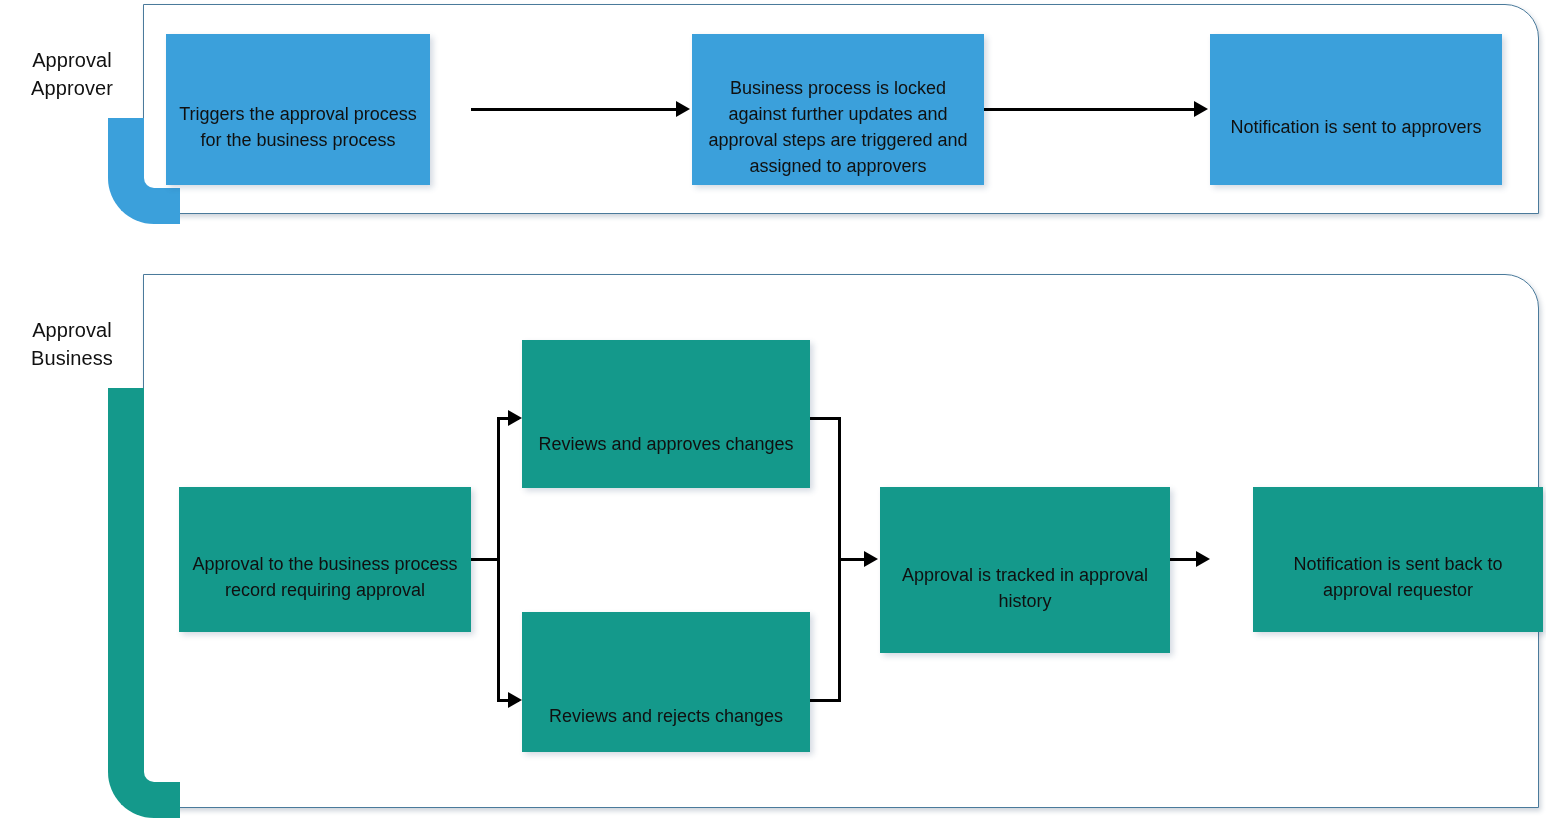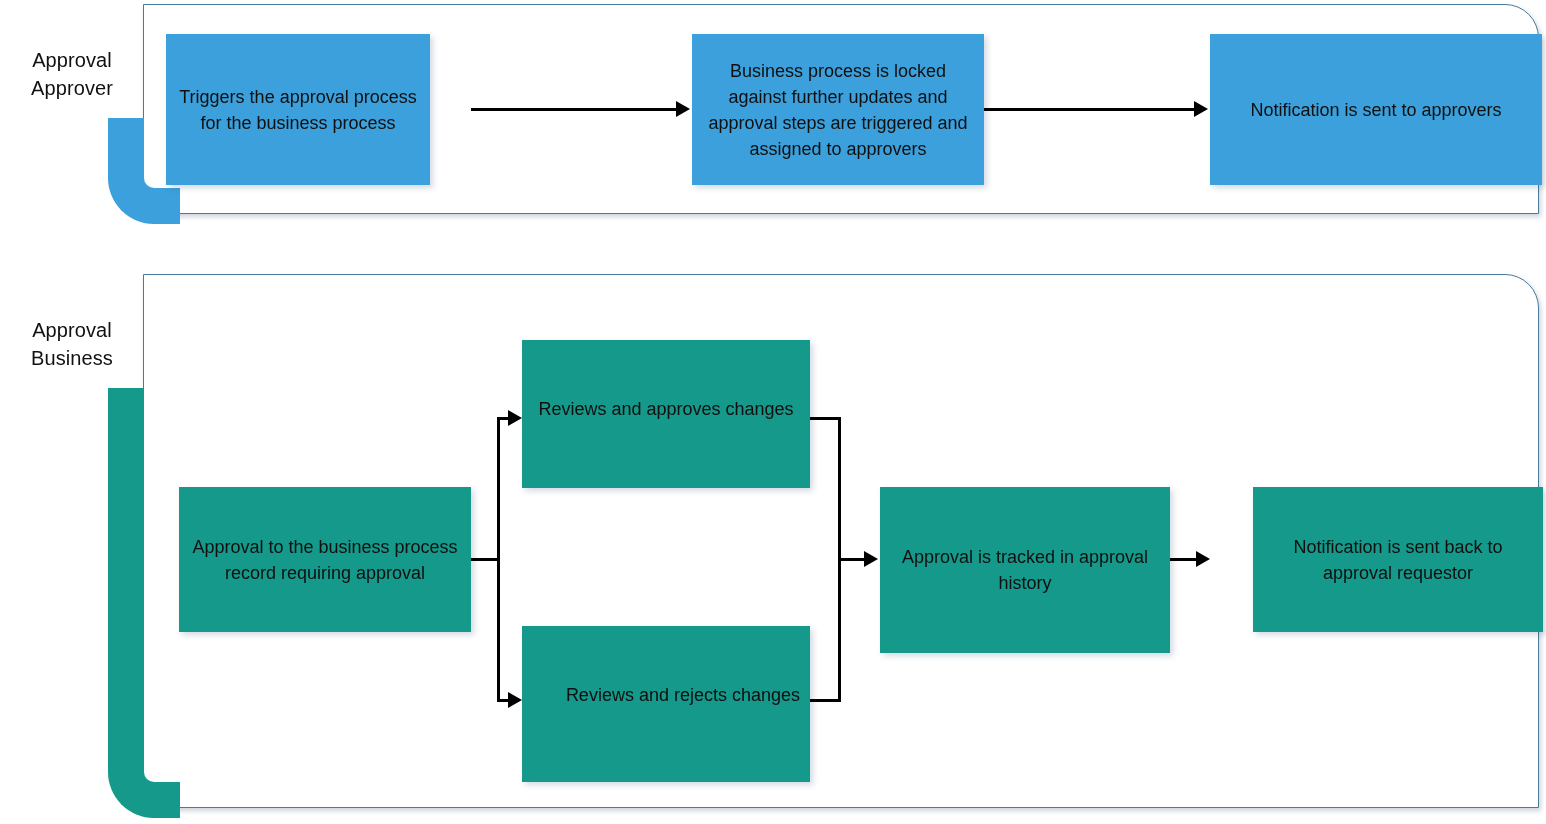--- a/index.html
+++ b/index.html
@@ -79,21 +79,21 @@
     justify-content: center;
     text-align: center;
     font-size: 18px;
     line-height: 26px;
     color: #101010;
     padding: 4px 10px;
     box-shadow: 3px 3px 6px rgba(40,70,110,0.20);
   }
   .node.blue { background: #3ba0db; }
   .node.teal { background: #14998b; }
-  .node .node-text { display: block; width: 100%; }
+  .node .node-text { display: block; width: 100%; margin-top: 35px; }
 
   
   .node.text-top { align-items: flex-start; padding-top: 56px; }
 
   
   .conn {
     position: absolute;
     background: #000000;
   }
   .conn.h { height: 3px; }
@@ -125,21 +125,21 @@
     </div>
 
     <div class="node blue" style="left:166px; top:34px; width:264px; height:151px;">
       <span class="node-text">Triggers the approval process for the business process</span>
     </div>
 
     <div class="node blue" style="left:692px; top:34px; width:292px; height:151px;">
       <span class="node-text">Business process is locked against further updates and approval steps are triggered and assigned to approvers</span>
     </div>
 
-    <div class="node blue" style="left:1210px; top:34px; width:332px; height:151px;">
+    <div class="node blue" style="left:1210px; top:34px; width:292px; height:151px;">
       <span class="node-text">Notification is sent to approvers</span>
     </div>
 
     <div class="conn h" style="left:471px; top:108px; width:205px;"></div>
     <div class="arrowhead" style="left:676px; top:101px;"></div>
 
     <div class="conn h" style="left:984px; top:108px; width:210px;"></div>
     <div class="arrowhead" style="left:1194px; top:101px;"></div>
   </div>
 
@@ -156,21 +156,21 @@
     </div>
 
     <div class="node teal" style="left:179px; top:487px; width:292px; height:145px;">
       <span class="node-text">Approval to the business process record requiring approval</span>
     </div>
 
     <div class="node teal text-top" style="left:522px; top:340px; width:288px; height:148px;">
       <span class="node-text">Reviews and approves changes</span>
     </div>
 
-    <div class="node teal text-top" style="left:522px; top:626px; width:288px; height:156px;text-align:right;">
+    <div class="node teal text-top" style="left:522px; top:612px; width:288px; height:140px;">
       <span class="node-text">Reviews and rejects changes</span>
     </div>
 
     <div class="node teal" style="left:880px; top:487px; width:290px; height:166px;">
       <span class="node-text">Approval is tracked in approval history</span>
     </div>
 
     <div class="node teal" style="left:1253px; top:487px; width:290px; height:145px;">
       <span class="node-text">Notification is sent back to approval requestor</span>
     </div>

